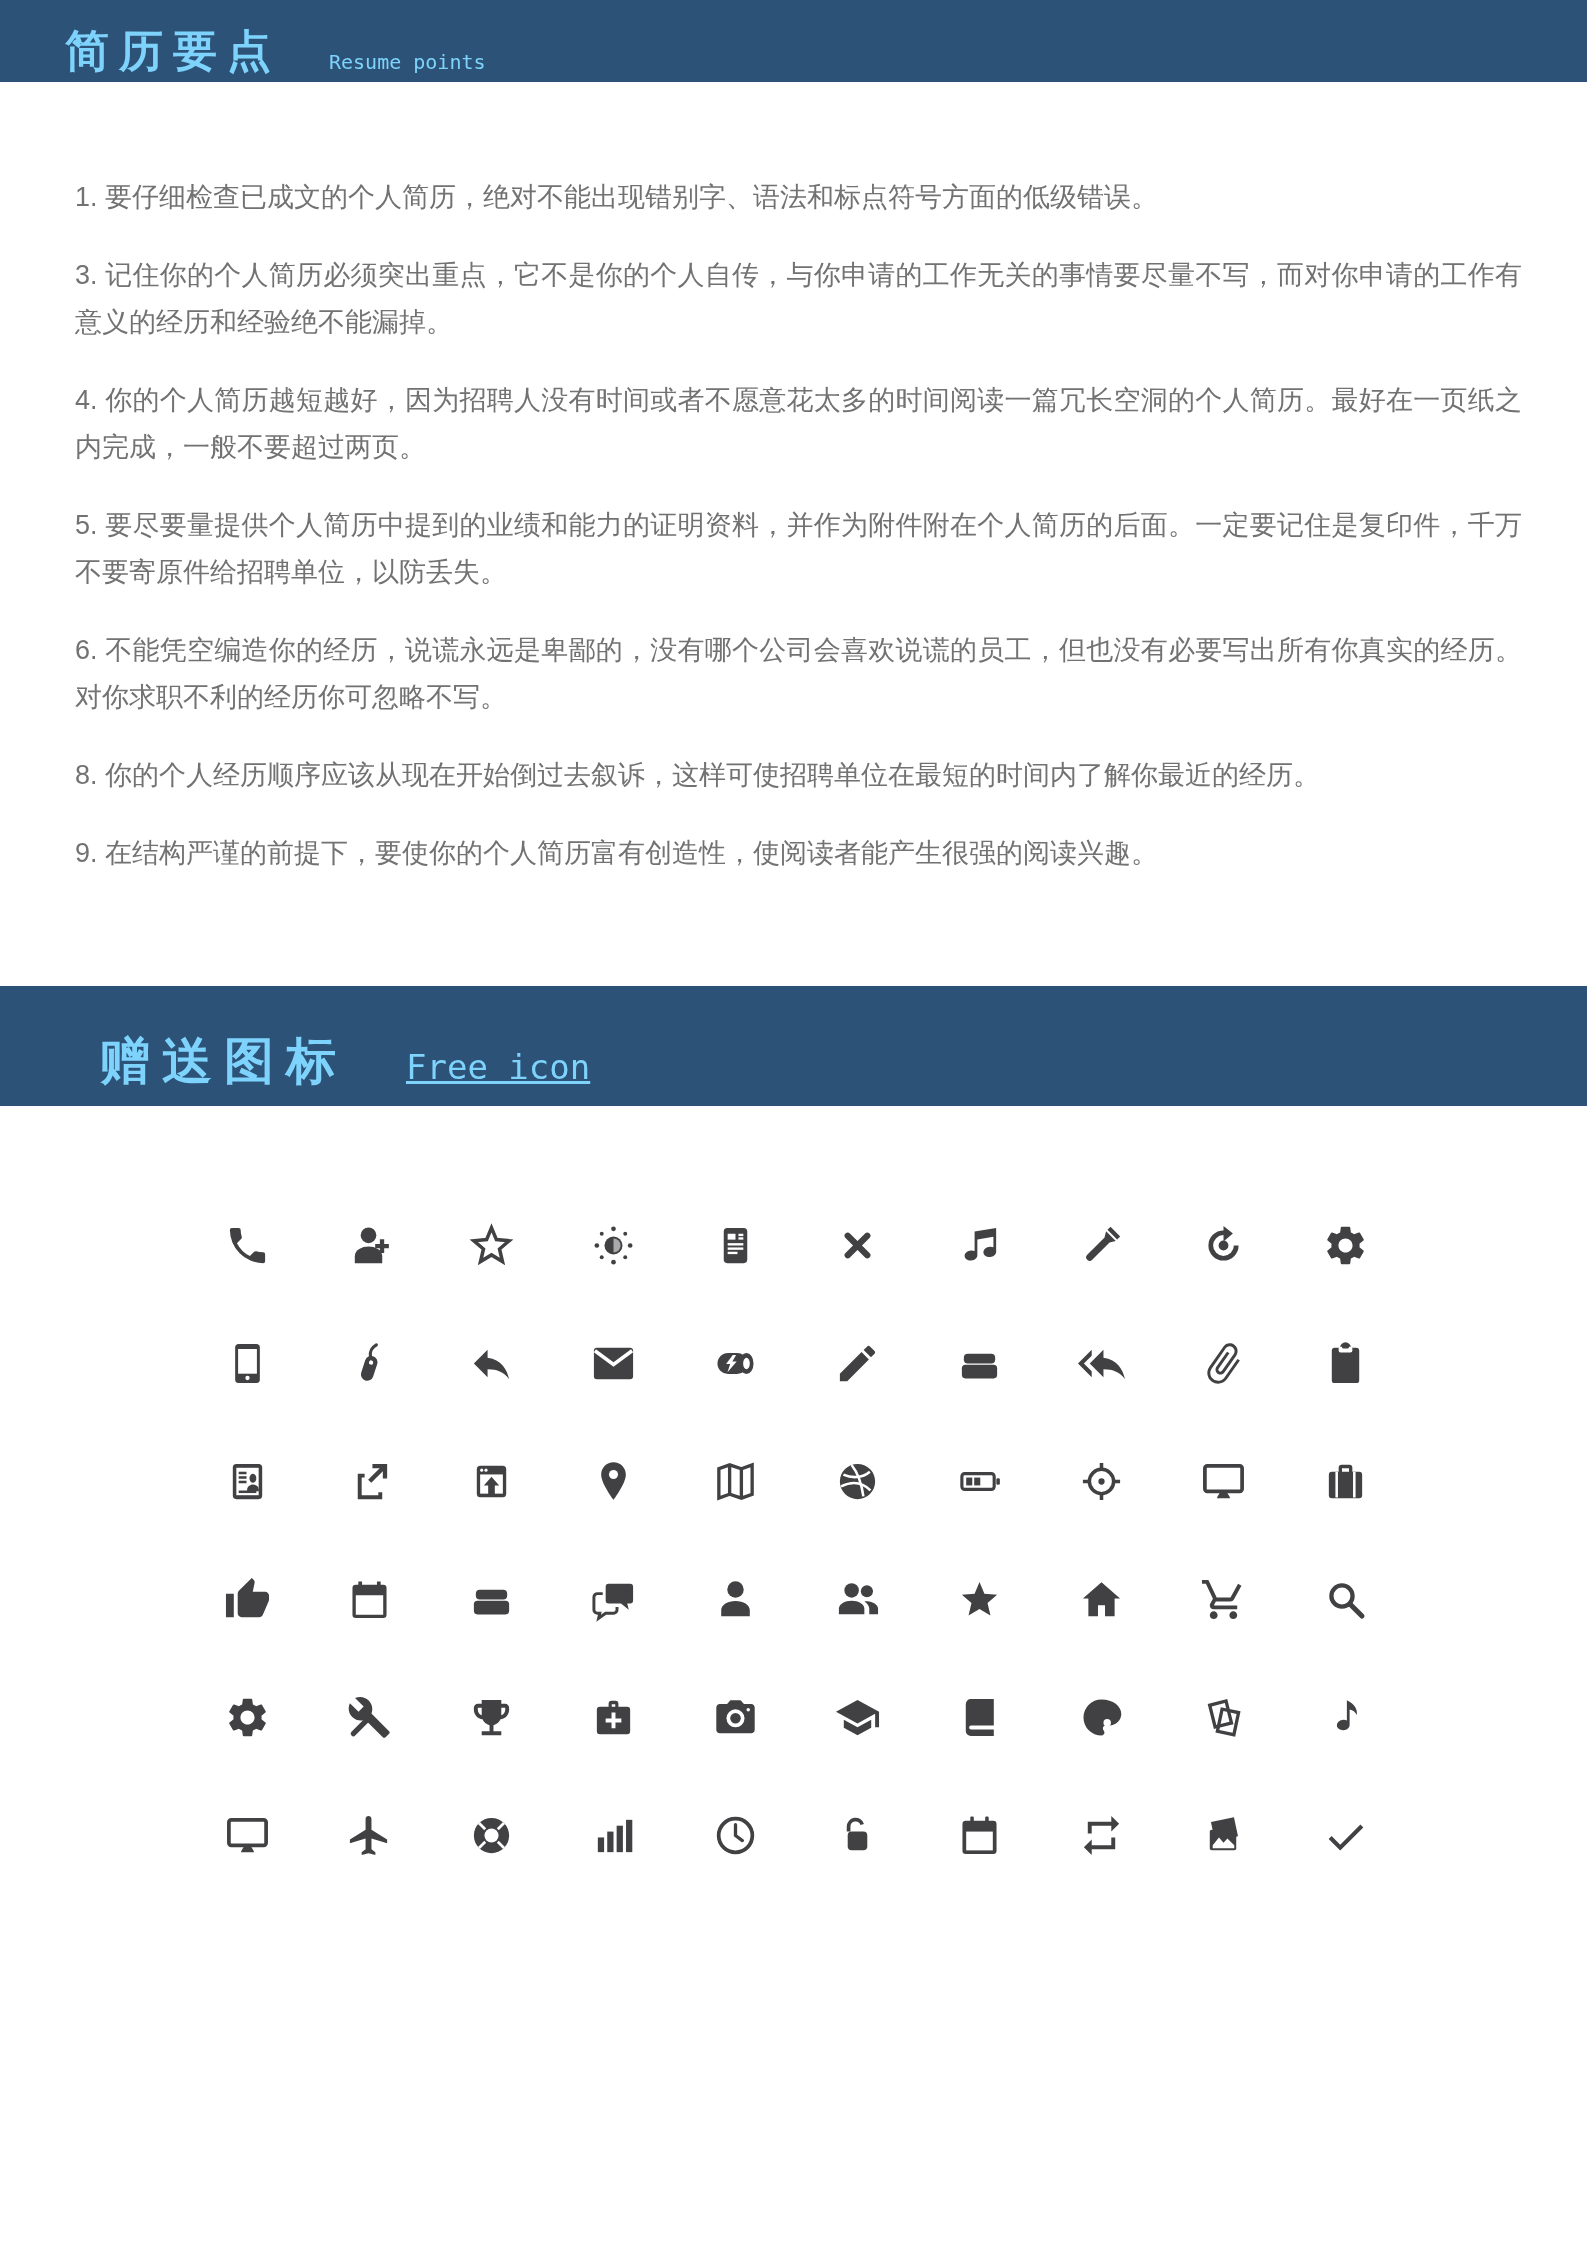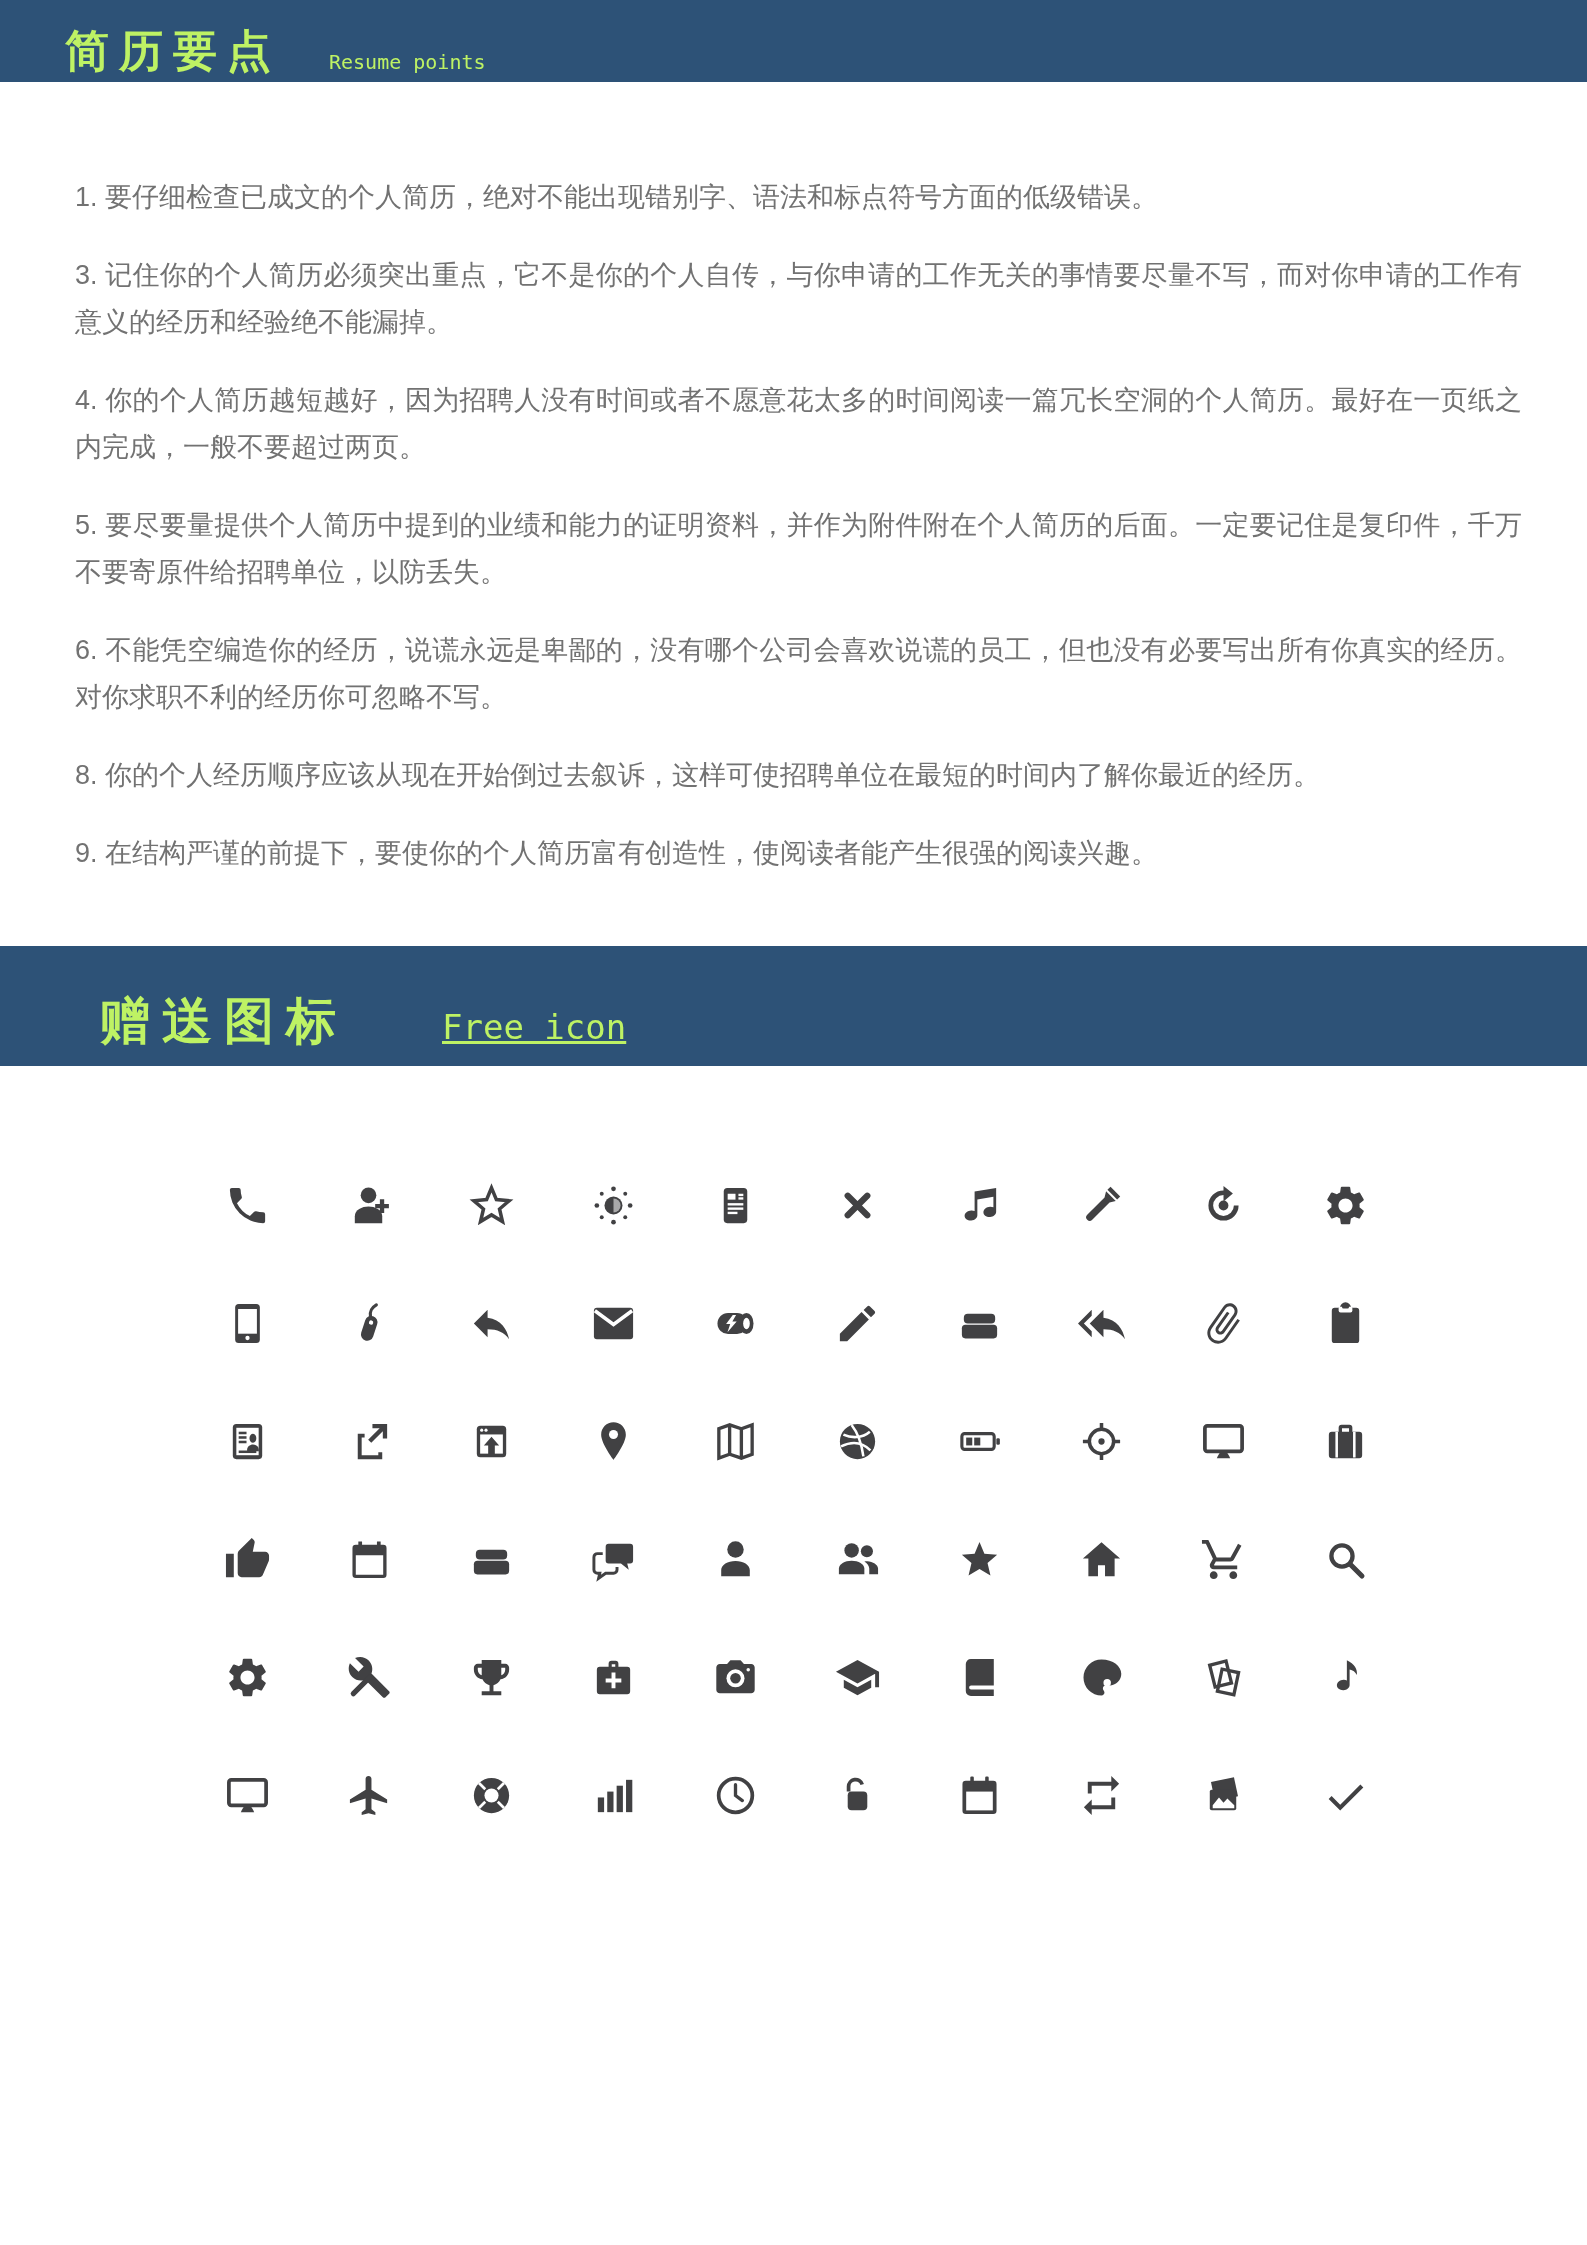--- a/index.html
+++ b/index.html
@@ -4,33 +4,32 @@
 <style>
   html,body{margin:0;padding:0;background:#fff;}
   body{
     width:1587px;
     min-height:2245px;
     font-family:"Liberation Sans","DejaVu Sans",sans-serif;
     position:relative;
   }
   .band{
     background:var(--band,#2d5277);
-    color:#bef264;
+    color:#7dd3fc;
     display:flex;
     align-items:flex-end;
   }
   .band-1{
     height:73px;
     padding:0 0 9px 65px;
   }
   .band-2{
     height:100px;
     padding:0 0 20px 100px;
-    margin-top:69px;
-    gap:36px;
+    margin-top:109px;
   }
   .band-title-zh{
     font-weight:700;
     letter-spacing:10px;
     line-height:1;
   }
   .band-1 .band-title-zh{font-size:44px;}
   .band-2 .band-title-zh{font-size:50px;letter-spacing:12px;}
   .band-title-en{
     font-family:"DejaVu Sans Mono","Liberation Mono",monospace;

